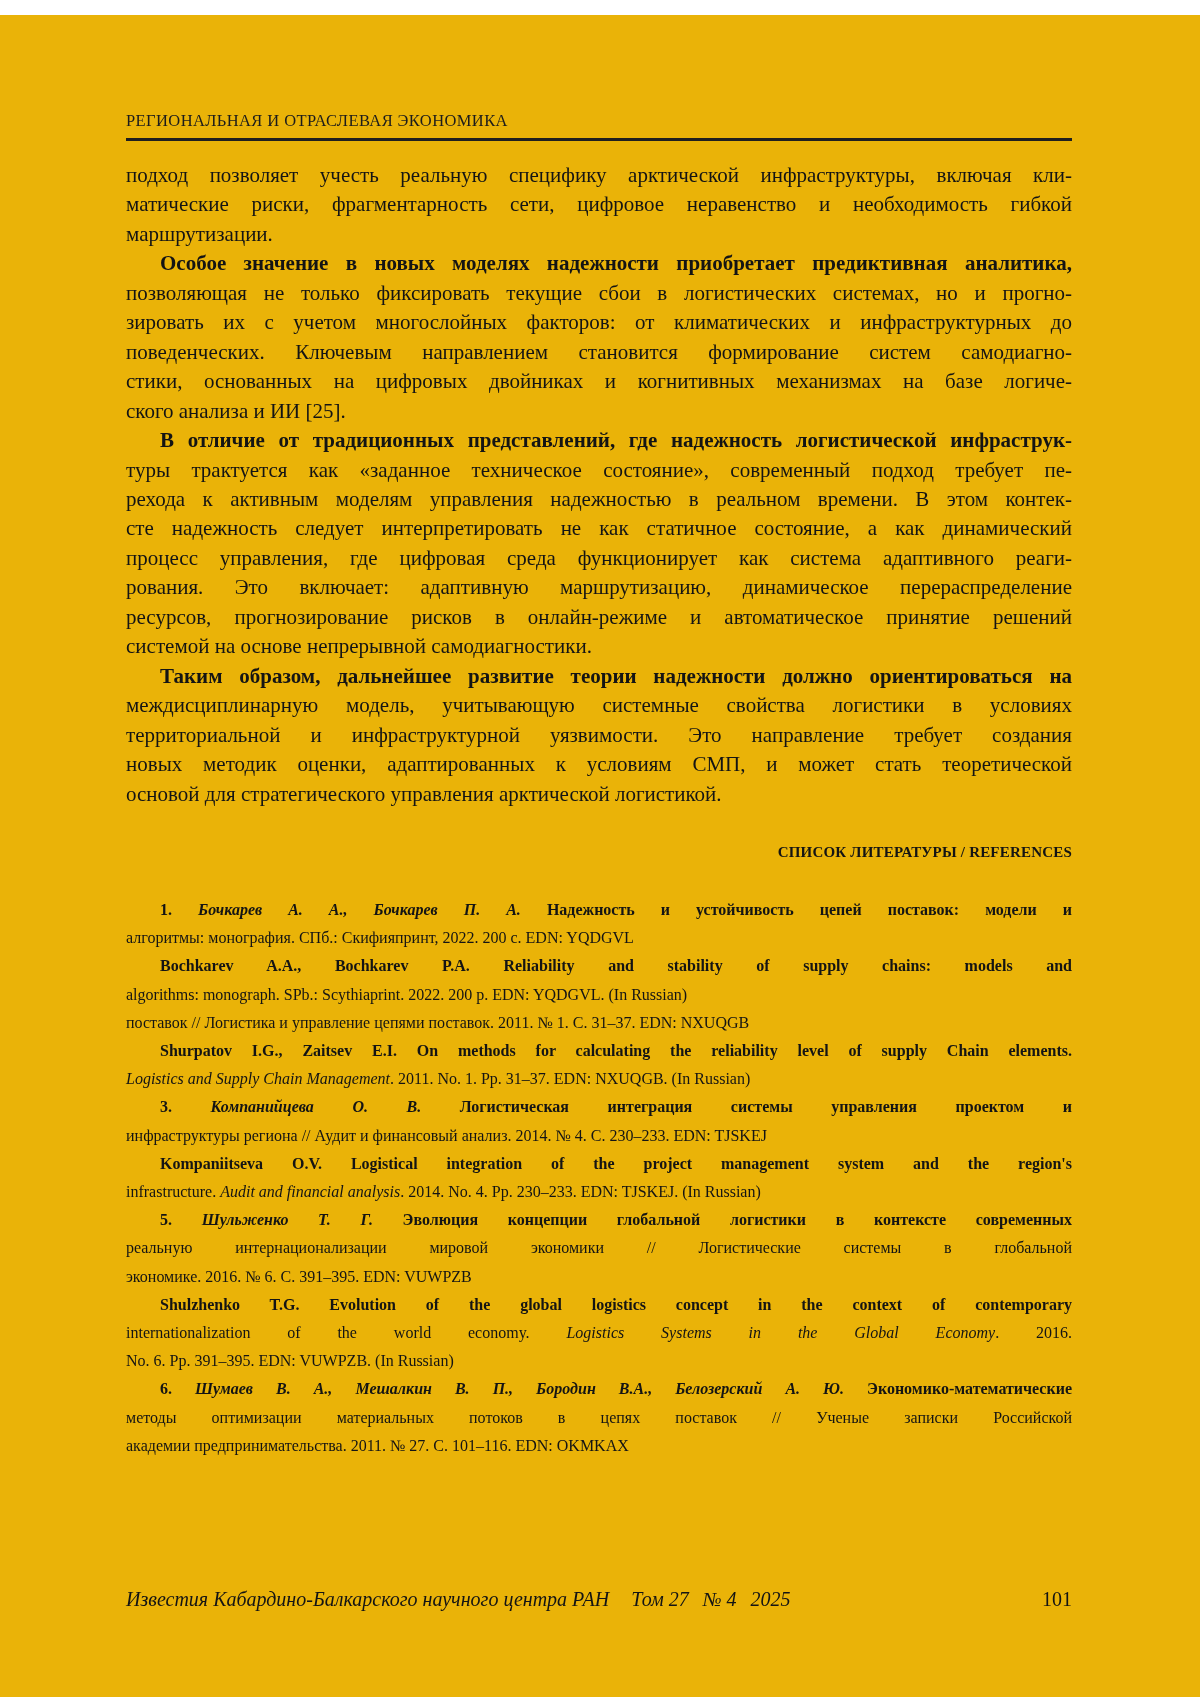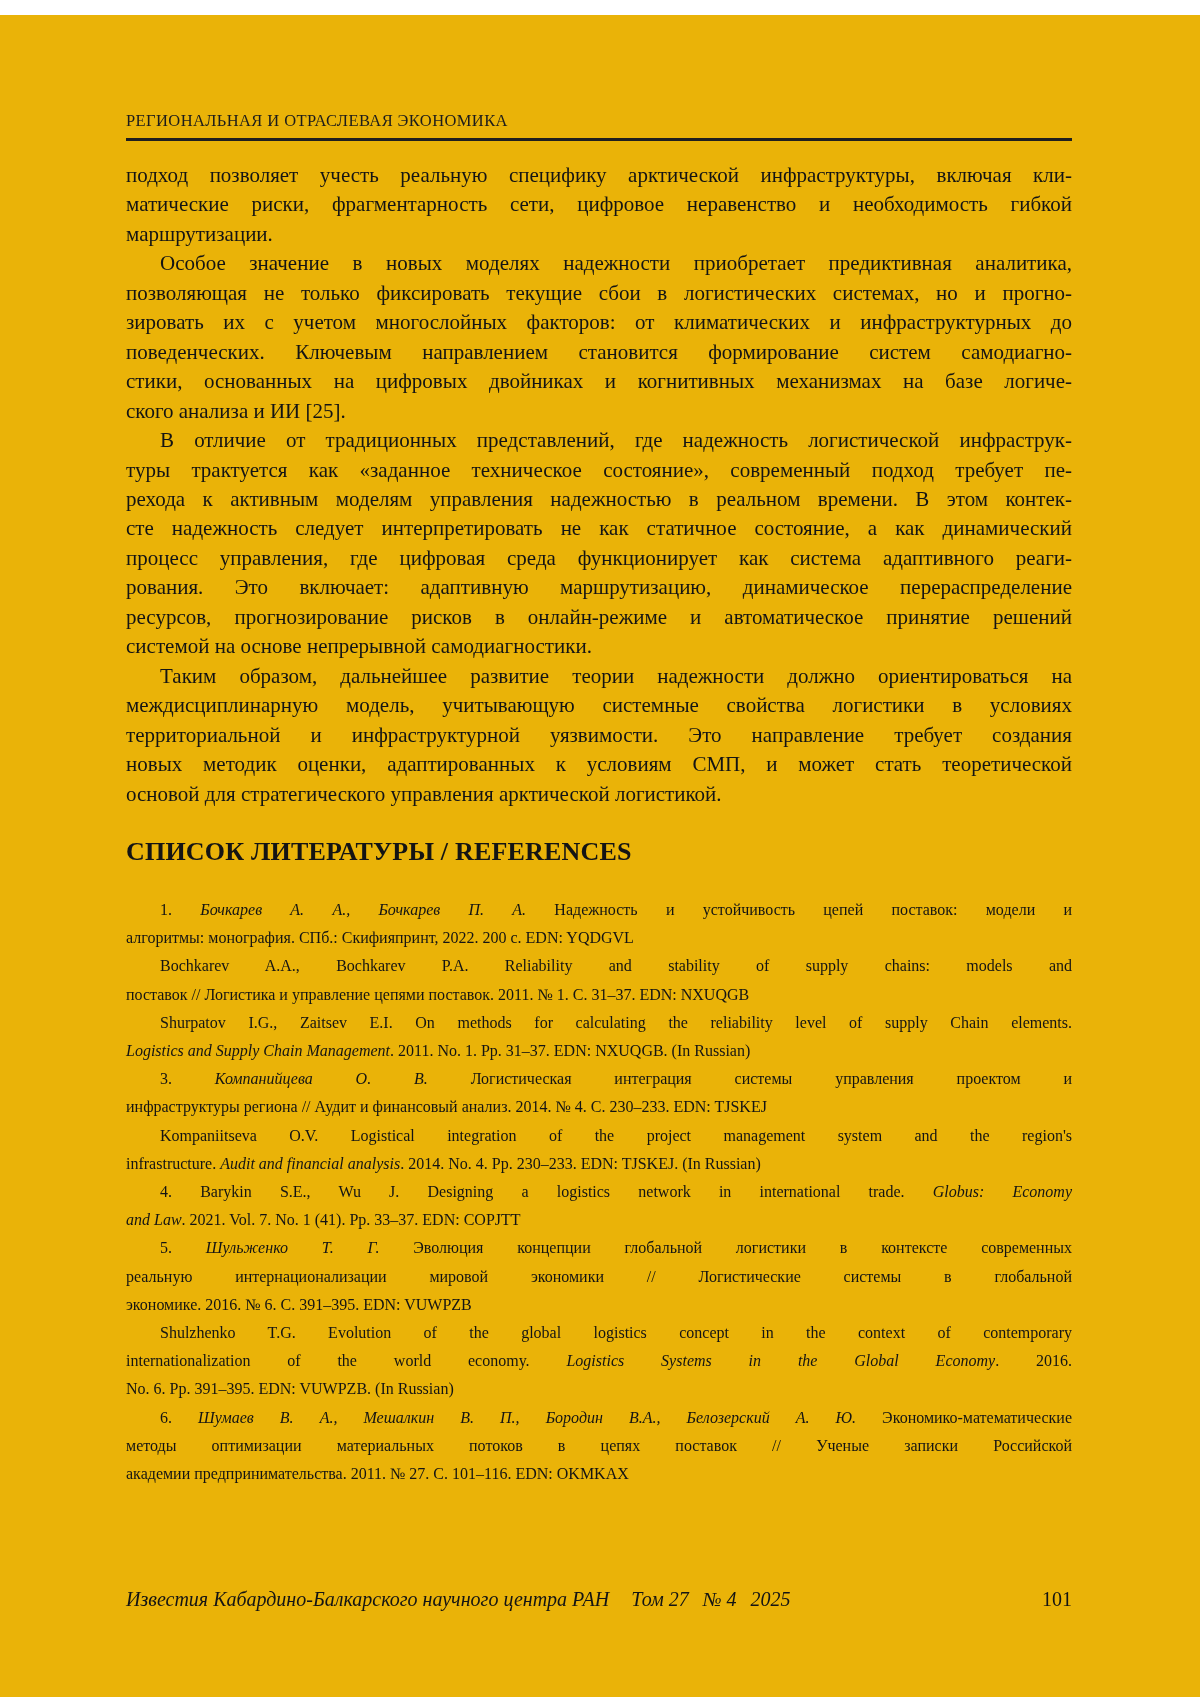--- a/index.html
+++ b/index.html
@@ -39,25 +39,25 @@
     line-height: 29.45px;
   }
   .refs {
     margin-top: 31px;
     font-size: 16px;
     line-height: 28.2px;
   }
   .ln { min-height: 1em; }
   .jl { text-align: justify; text-align-last: justify; }
   .last { text-align: left; text-align-last: left; font-family: Liberation Serif, serif; }
-  .ind { text-indent: 34px; }
+  .ind { text-indent: 34px; font-weight: bold; }
   .refs-title {
     margin: 30px 0 0 0;
-    text-align: left;
-    font-size: 26px;
+    text-align: right;
+    font-size: 15px;
     line-height: 26px;
     font-weight: bold;
     letter-spacing: 0.2px;
   }
   
   .footer {
     position: absolute;
     left: 126px;
     right: 128px;
     top: 1571px;
@@ -124,39 +124,36 @@
 
   <h2 class="refs-title">СПИСОК ЛИТЕРАТУРЫ / REFERENCES</h2>
 
   <section class="refs">
     <div class="para">
         <div class="ln jl ind">1. <i>Бочкарев А. А., Бочкарев П. А.</i> Надежность и устойчивость цепей поставок: модели и</div>
         <div class="ln last">алгоритмы: монография. СПб.: Скифияпринт, 2022. 200 с. EDN: YQDGVL</div>
       </div>
     <div class="para">
         <div class="ln jl ind">Bochkarev A.A., Bochkarev P.A. Reliability and stability of supply chains: models and</div>
+        <div class="ln last">algorithms: monograph. SPb.: Scythiaprint. 2022. 200 p. EDN: YQDGVL. (In Russian)</div>
       </div>
     <div class="para">
         <div class="ln last">поставок // Логистика и управление цепями поставок. 2011. № 1. С. 31–37. EDN: NXUQGB</div>
       </div>
     <div class="para">
         <div class="ln jl ind">Shurpatov I.G., Zaitsev E.I. On methods for calculating the reliability level of supply Chain elements.</div>
         <div class="ln last"><i>Logistics and Supply Chain Management</i>. 2011. No. 1. Pp. 31–37. EDN: NXUQGB. (In Russian)</div>
       </div>
     <div class="para">
         <div class="ln jl ind">3. <i>Компанийцева О. В.</i> Логистическая интеграция системы управления проектом и</div>
         <div class="ln last">инфраструктуры региона // Аудит и финансовый анализ. 2014. № 4. С. 230–233. EDN: TJSKEJ</div>
       </div>
     <div class="para">
         <div class="ln jl ind">Kompaniitseva O.V. Logistical integration of the project management system and the region's</div>
         <div class="ln last">infrastructure. <i>Audit and financial analysis</i>. 2014. No. 4. Pp. 230–233. EDN: TJSKEJ. (In Russian)</div>
-      </div>
-    <div class="para">
-        <div class="ln jl ind">4. Barykin S.E., Wu J. Designing a logistics network in international trade. <i>Globus: Economy</i></div>
-        <div class="ln last"><i>and Law</i>. 2021. Vol. 7. No. 1 (41). Pp. 33–37. EDN: COPJTT</div>
       </div>
     <div class="para">
         <div class="ln jl ind">5. <i>Шульженко Т. Г.</i> Эволюция концепции глобальной логистики в контексте современных</div>
         <div class="ln jl">реальную интернационализации мировой экономики // Логистические системы в глобальной</div>
         <div class="ln last">экономике. 2016. № 6. С. 391–395. EDN: VUWPZB</div>
       </div>
     <div class="para">
         <div class="ln jl ind">Shulzhenko T.G. Evolution of the global logistics concept in the context of contemporary</div>
         <div class="ln jl">internationalization of the world economy. <i>Logistics Systems in the Global Economy</i>. 2016.</div>
         <div class="ln last">No. 6. Pp. 391–395. EDN: VUWPZB. (In Russian)</div>

